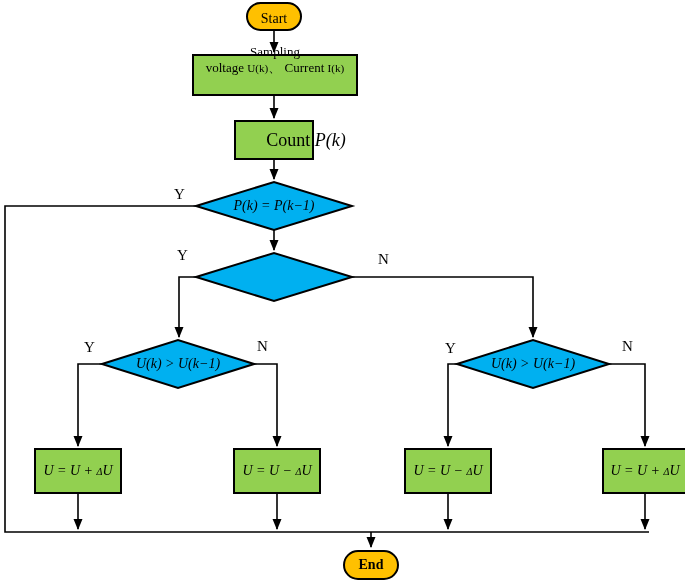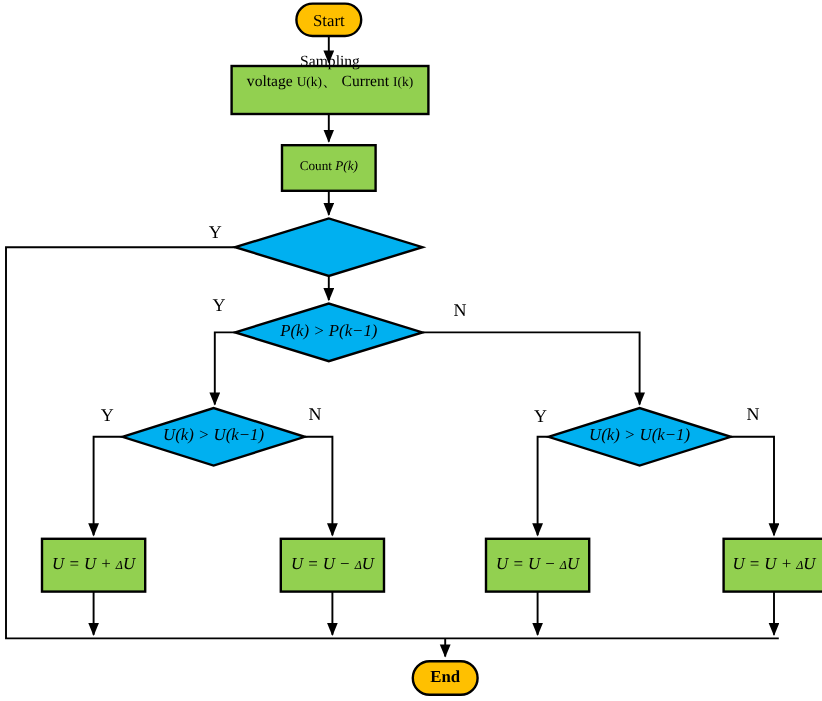--- a/index.html
+++ b/index.html
@@ -65,28 +65,28 @@
 
   <div class="node" style="left:247px;top:3px;width:54px;height:32px;">
     <span>Start</span>
   </div>
 
   <div class="node" style="left:193px;top:40px;width:164px;height:40px;font-size:13px;">
     <span class="row">Sampling</span>
     <span class="row"><span>voltage </span><span class="vmath">U(k)</span><span>、 </span><span>Current </span><span class="vmath">I(k)</span></span>
   </div>
 
-  <div class="node" style="left:235px;top:121px;width:78px;height:38px;font-size:11px;">
+  <div class="node" style="left:235px;top:121px;width:78px;height:38px;font-size:18px;padding-left:32px;">
     <span class="row"><span>Count </span><span class="math">P(k)</span></span>
   </div>
 
+  <div class="node math" style="left:196px;top:182px;width:156px;height:48px;">
+    <span>P(k) = P(k−1)</span>
+  </div>
 
-  <div class="node math" style="left:196px;top:253px;width:156px;height:48px;">
-    <span>P(k) &gt; P(k−1)</span>
-  </div>
 
   <div class="node math" style="left:102px;top:340px;width:152px;height:48px;">
     <span>U(k) &gt; U(k−1)</span>
   </div>
 
   <div class="node math" style="left:457px;top:340px;width:152px;height:48px;">
     <span>U(k) &gt; U(k−1)</span>
   </div>
 
   <div class="node" style="left:35px;top:449px;width:86px;height:44px;">

